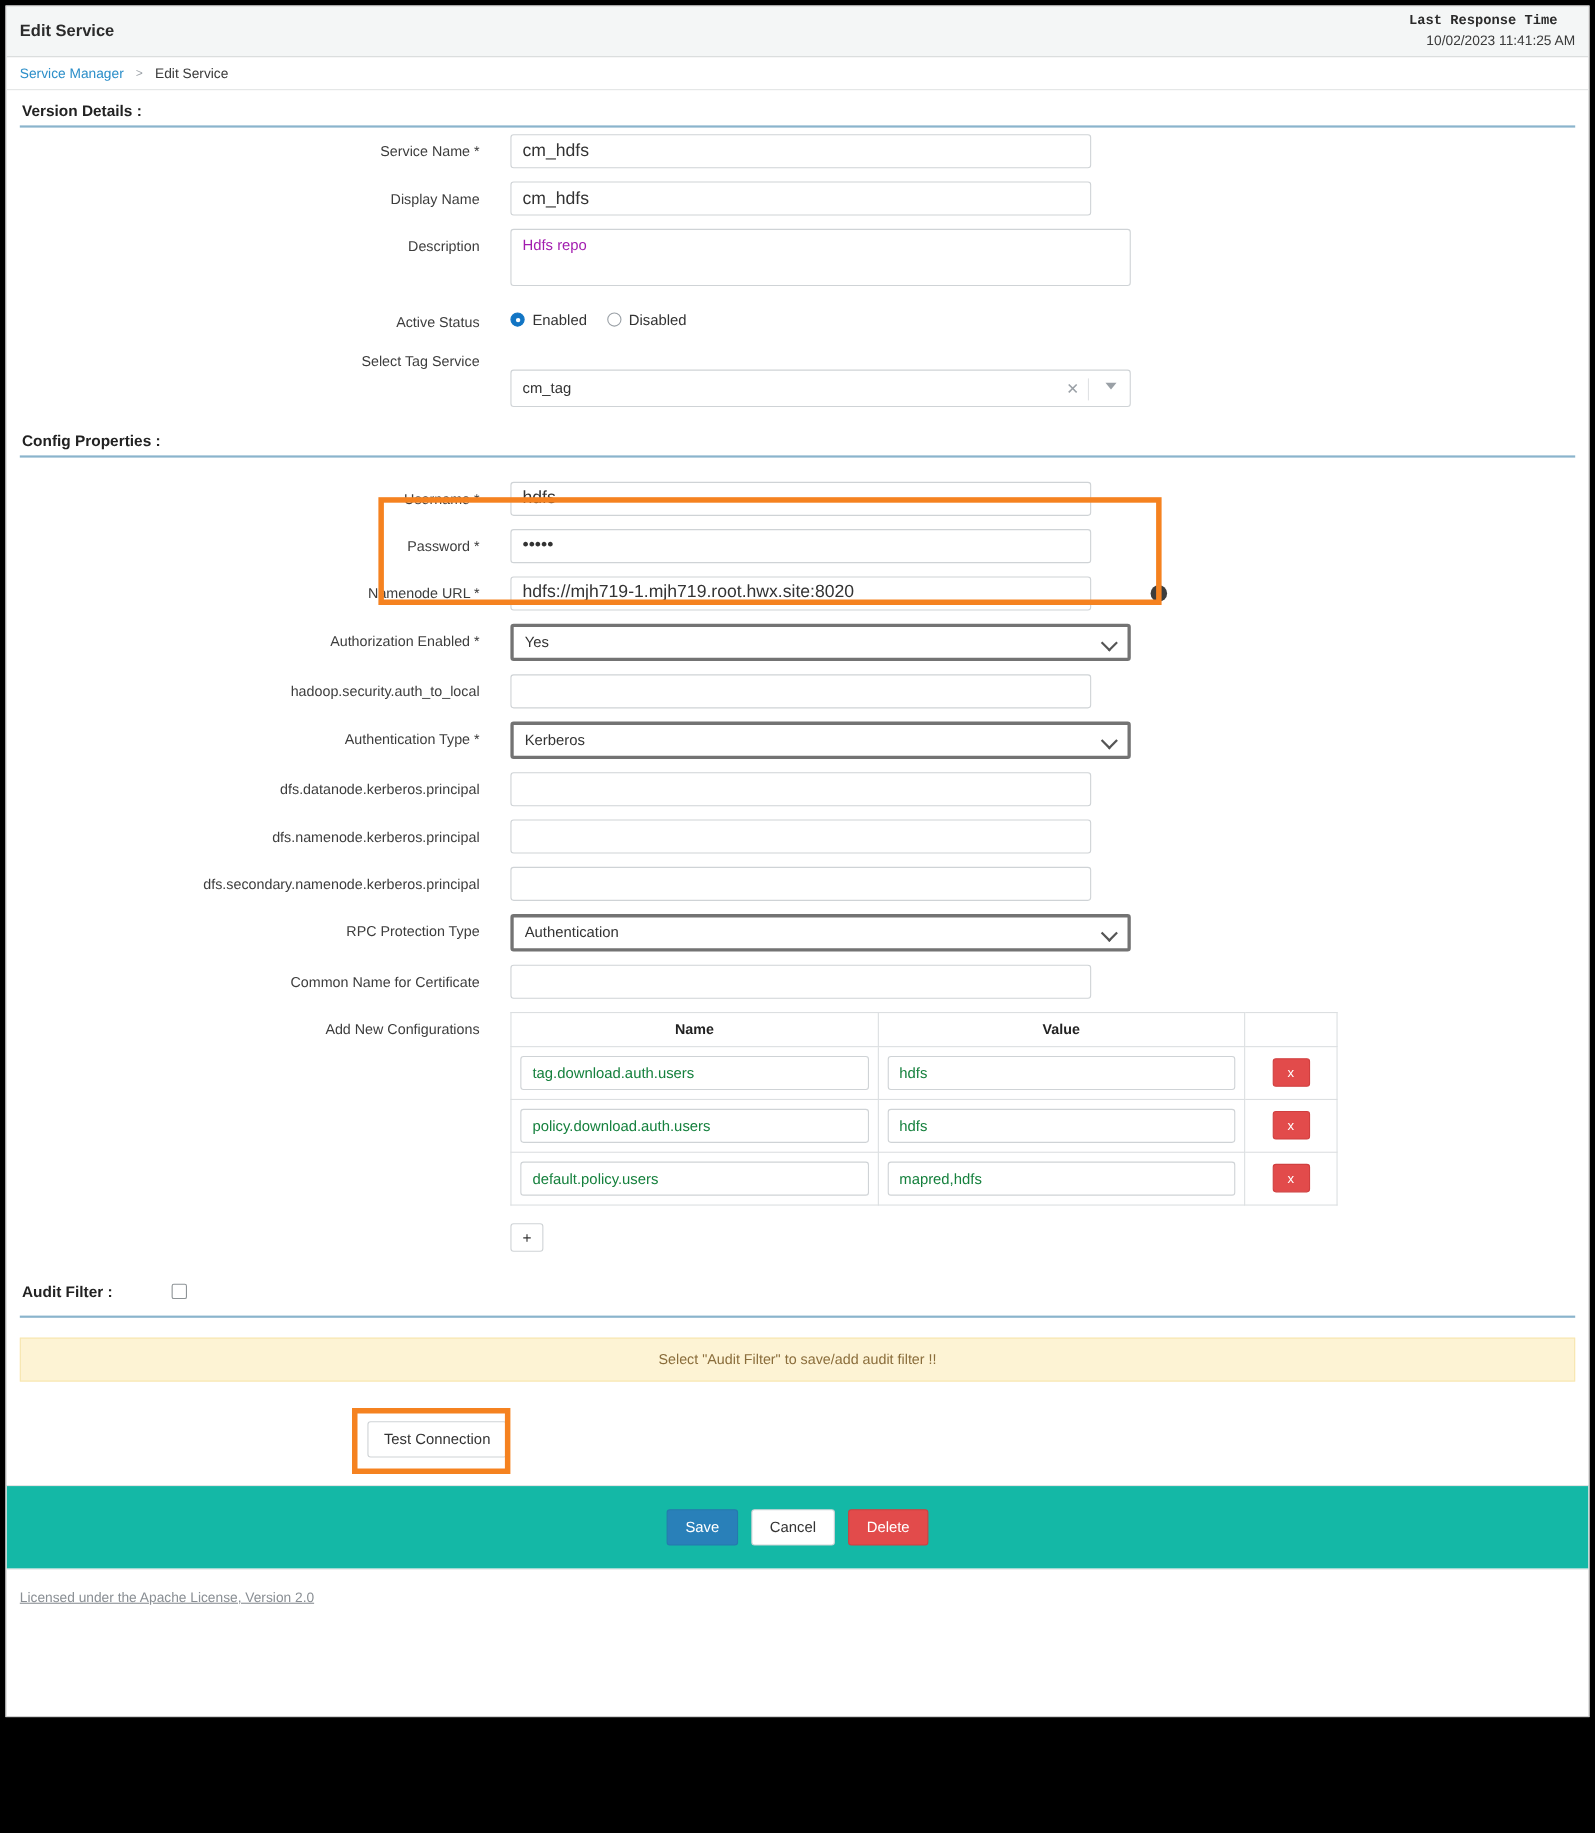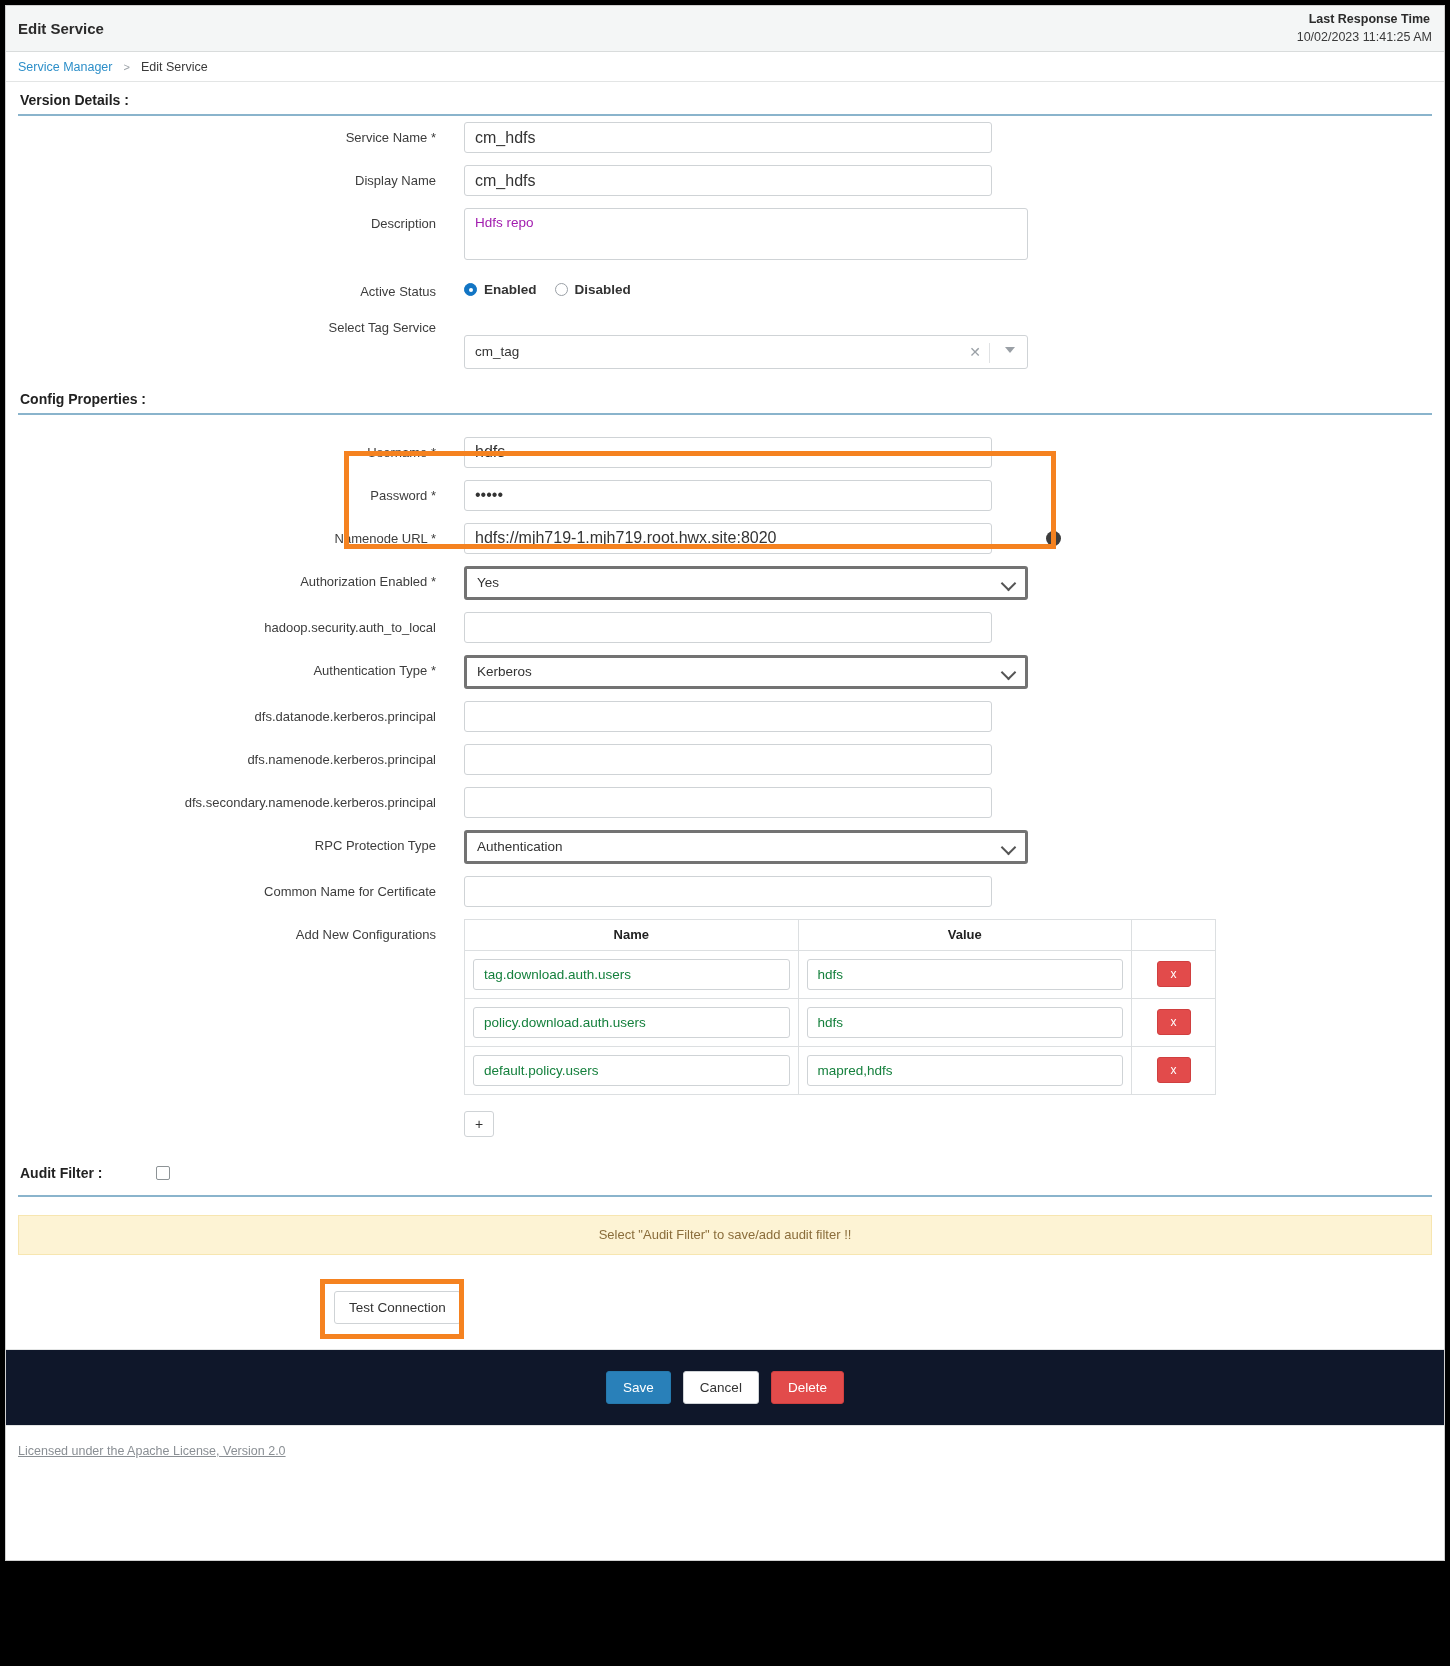--- a/index.html
+++ b/index.html
@@ -29,22 +29,22 @@
     border-bottom: 1px solid #d9dcdc;
     position: relative;
   }
   .topbar .title {
     position: absolute;
     left: 12px; top: 14px;
     font-size: 15px; font-weight: bold; color: #2b2b2b;
   }
   .topbar .lrt-label {
     position: absolute;
-    right: 14px; top: 6px;
-    font-size: 12.5px; font-weight: bold; color: #2b2b2b;
+    right: 28px; top: 6px;
+    font-size: 12.5px; font-weight: bold; color: #2b2b2b; font-family: Liberation Mono, monospace;
   }
   .topbar .lrt-value {
     position: absolute;
     right: 12px; top: 24px;
     font-size: 12.5px; color: #3a3a3a;
   }
   .breadcrumb {
     height: 30px;
     background: #ffffff;
     border-bottom: 1px solid #e3e5e5;
@@ -97,21 +97,21 @@
     padding: 6px 10px;
     font-size: 13.5px;
     color: #a21caf;
     resize: none;
     font-family: "Liberation Sans", sans-serif;
     outline: none;
   }
   .radio-group {
     padding-top: 6px;
     display: flex; gap: 18px;
-    font-size: 13.5px; color: #333; font-weight: bold;
+    font-size: 13.5px; color: #333;
   }
   .radio-group label { display: flex; align-items: center; gap: 7px; cursor: pointer; }
   .rdo {
     width: 13px; height: 13px; border-radius: 50%;
     border: 1px solid #9aa0a6; background: #fff;
     display: inline-block; position: relative;
   }
   .rdo.on { border-color: #1275c4; background: #1275c4; }
   .rdo.on::after {
     content: ""; position: absolute; left: 3.5px; top: 3.5px;
@@ -237,21 +237,21 @@
   }
   .test-wrap { position: relative; height: 74px; margin-top: 20px; }
   .test-btn {
     position: absolute; left: 316px; top: 16px;
     padding: 8px 14px;
     background: #fff; border: 1px solid #cfd3d6; border-radius: 3px;
     font-size: 13.5px; color: #333; cursor: pointer;
     font-family: "Liberation Sans", sans-serif;
   }
   .footer-actions {
-    background: #0f172a;
+    background: #14b8a6;
     border-top: 1px solid #e3e5e5;
     height: 76px;
     display: flex; align-items: center; justify-content: center;
     gap: 12px;
   }
   .btn {
     padding: 8px 16px; border-radius: 3px; font-size: 13.5px;
     cursor: pointer; font-family: "Liberation Sans", sans-serif;
     border: 1px solid transparent;
   }

